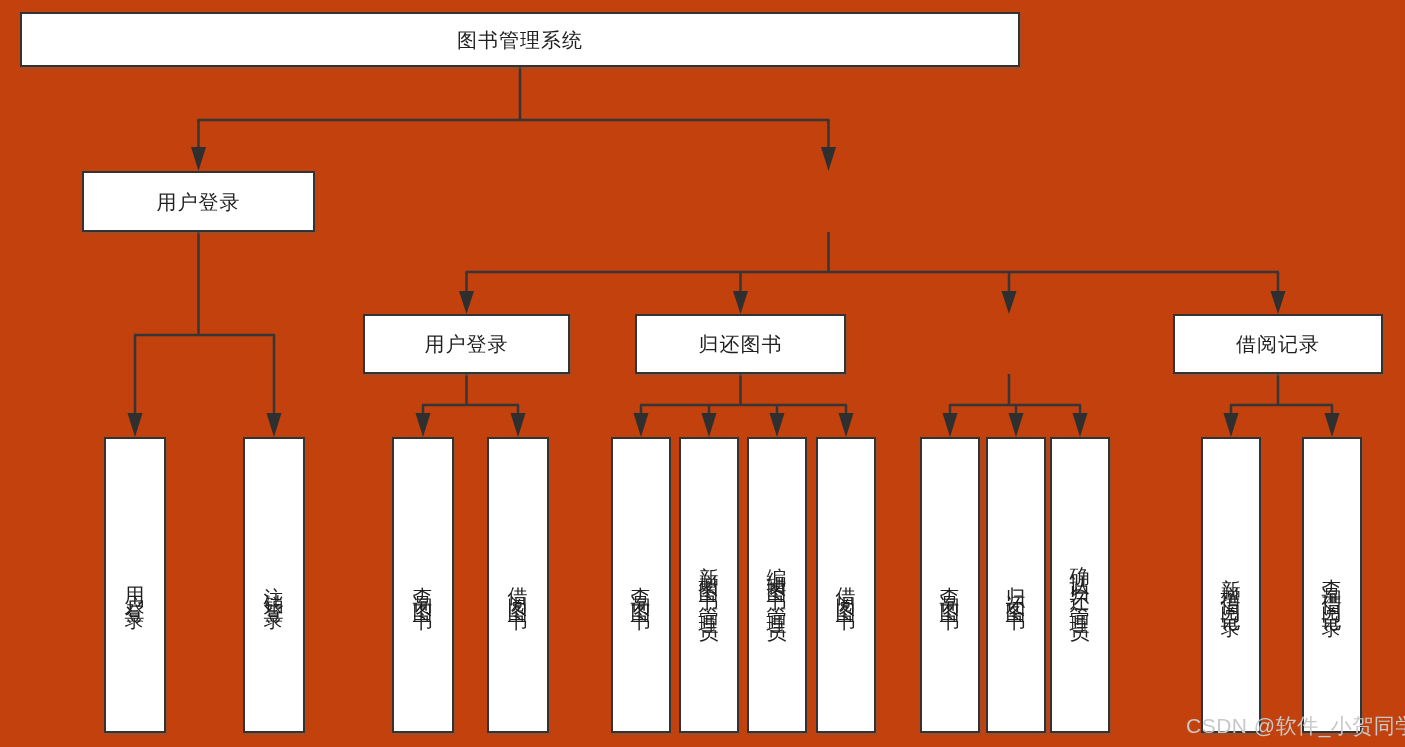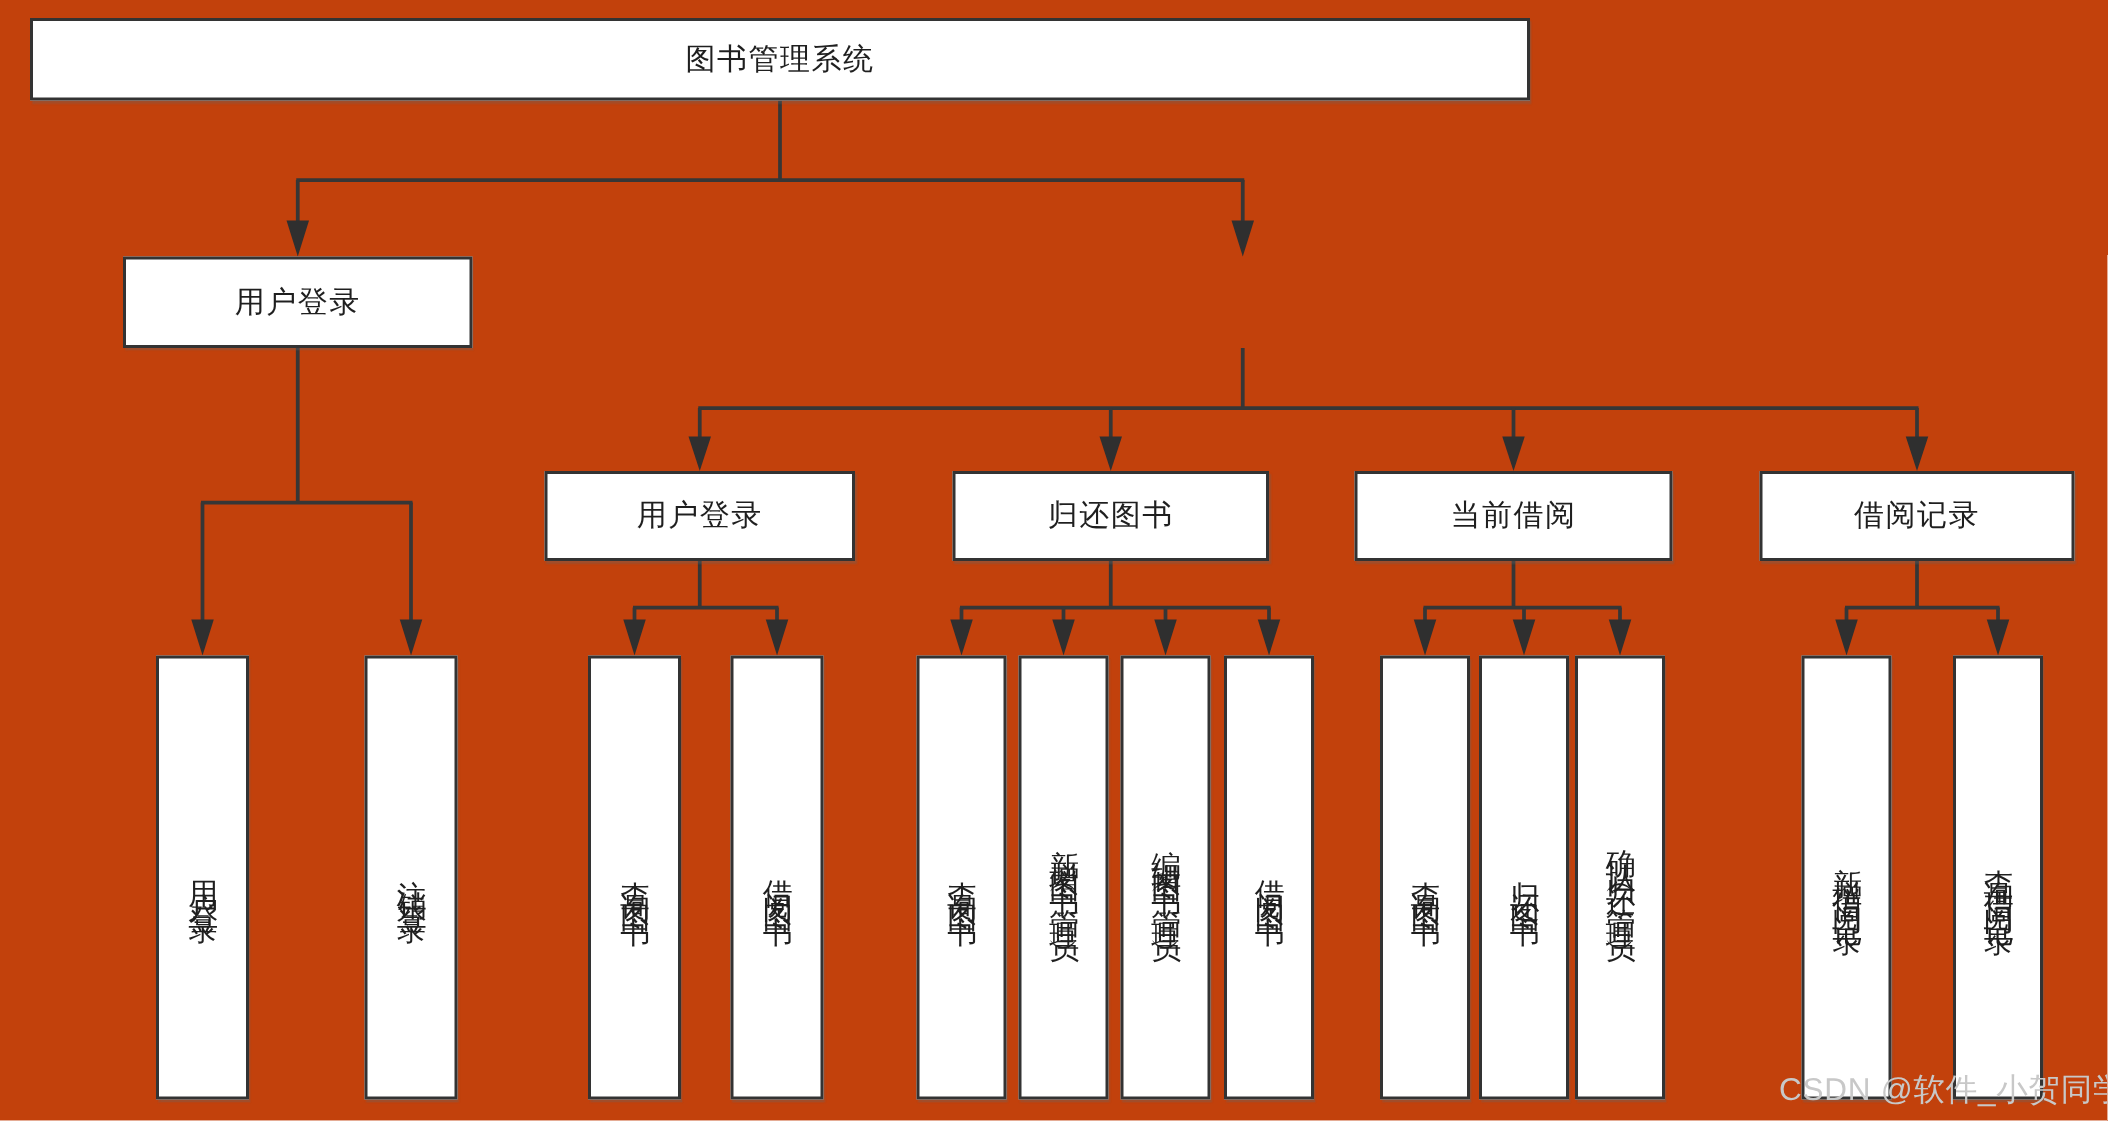--- a/index.html
+++ b/index.html
@@ -134,21 +134,20 @@
       <polygon points="1324.5,413 1339.5,413 1332,437"></polygon>
     </g>
   </svg>
 
   <div class="box h" style="left:20px;top:12px;width:1000px;height:55px">图书管理系统</div>
 
   <div class="box h" style="left:82px;top:171px;width:233px;height:61px">用户登录</div>
 
   <div class="box h" style="left:363px;top:314px;width:207px;height:60px">用户登录</div>
   <div class="box h" style="left:635px;top:314px;width:211px;height:60px">归还图书</div>
-  <div class="box h" style="left:903px;top:314px;width:212px;height:60px">当前借阅</div>
   <div class="box h" style="left:1173px;top:314px;width:210px;height:60px">借阅记录</div>
 
   <div class="box v" style="left:104px;top:437px;width:62px;height:296px">用户登录</div>
   <div class="box v" style="left:243px;top:437px;width:62px;height:296px">注销登录</div>
 
   <div class="box v" style="left:392px;top:437px;width:62px;height:296px">查询图书</div>
   <div class="box v" style="left:487px;top:437px;width:62px;height:296px">借阅图书</div>
 
   <div class="box v" style="left:611px;top:437px;width:60px;height:296px">查询图书</div>
   <div class="box v" style="left:679px;top:437px;width:60px;height:296px">新增图书（管理员）</div>

